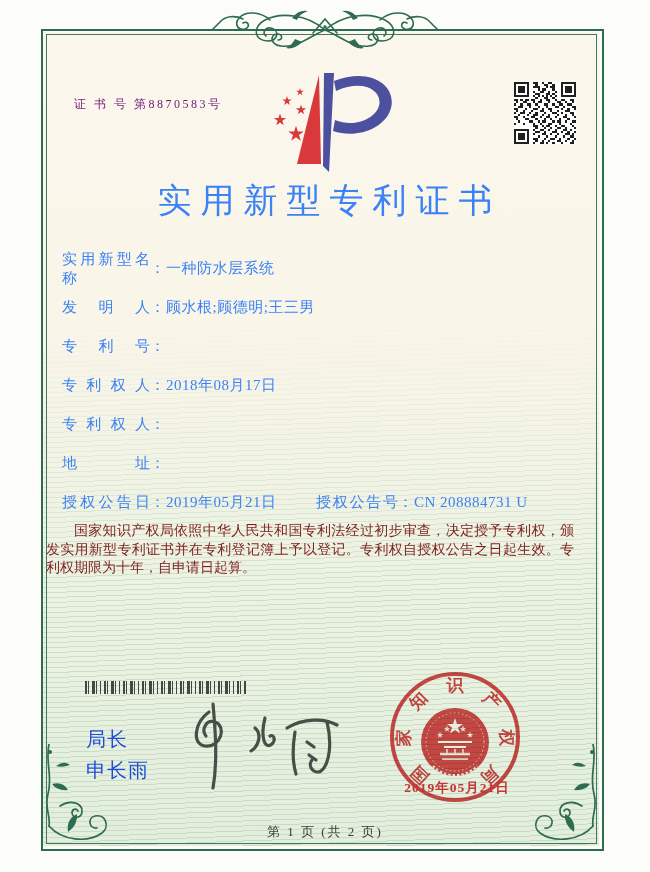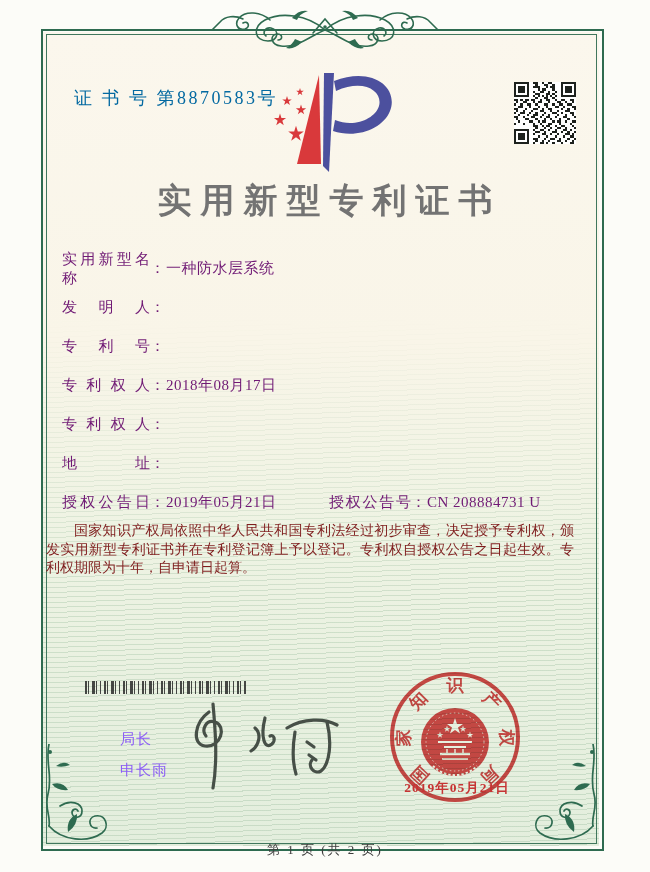--- a/index.html
+++ b/index.html
@@ -21,60 +21,60 @@
     -webkit-mask-image:linear-gradient(180deg,transparent 0 35%,#000 70%);
     mask-image:linear-gradient(180deg,transparent 0 35%,#000 70%);
   }
   
   .frame-outer{position:absolute;left:41px;top:29px;width:559px;height:818px;border:2px solid #2e6b50;}
   .frame-inner{position:absolute;left:46px;top:34px;width:549px;height:808px;border:1px solid #40775d;}
   .flourish-top{position:absolute;left:210px;top:6px;width:230px;height:48px;}
   .flourish-bl{position:absolute;left:42px;top:744px;width:80px;height:100px;}
   .flourish-br{position:absolute;left:520px;top:744px;width:80px;height:100px;transform:scaleX(-1);}
   
-  .cert-no{position:absolute;left:74px;top:86px;font-size:18px;letter-spacing:2.5px;color:#0369a1;}
+  .cert-no{position:absolute;left:74px;top:96px;font-size:12px;letter-spacing:2.5px;color:#701a75;}
   .logo{position:absolute;left:237px;top:68px;width:168px;height:110px;}
   .qr{position:absolute;left:514px;top:82px;width:62px;height:62px;}
   .title{
     position:absolute;left:0;right:0;top:178px;text-align:center;
-    font-size:34px;font-weight:700;letter-spacing:9px;color:#737373;text-indent:9px;
+    font-size:34px;font-weight:400;letter-spacing:9px;color:#3b82f6;text-indent:9px;
   }
   
   .fields{position:absolute;left:62px;top:249px;width:530px;}
-  .frow{height:39px;display:flex;align-items:center;font-size:15px;color:#701a75;position:relative;}
+  .frow{height:39px;display:flex;align-items:center;font-size:15px;color:#3b82f6;position:relative;}
   .flabel{display:inline-block;width:88px;text-align:justify;text-align-last:justify;flex:none;}
   .fcolon{flex:none;width:16px;}
   .fvalue{letter-spacing:0.5px;white-space:nowrap;}
   .fvalue-fix{flex:none;width:150px;}
-  .fpair2{position:absolute;left:267px;display:flex;align-items:center;}
+  .fpair2{position:absolute;left:254px;display:flex;align-items:center;}
   .fpair2 .flabel{width:82px;}
   
   .bodytext{
     position:absolute;left:46px;width:528px;top:522px;
     font-size:14px;line-height:18.6px;text-align:justify;color:#7f1d1d;
   }
   .bodytext p{margin:0;text-indent:2em;}
   
   .barcode{
     position:absolute;left:85px;top:681px;width:161px;height:13px;opacity:.82;
     background:repeating-linear-gradient(90deg,
       #222 0 2px,rgba(0,0,0,0) 2px 3px,
       #222 3px 4px,rgba(0,0,0,0) 4px 7px,
       #222 7px 10px,rgba(0,0,0,0) 10px 11px,
       #222 11px 12px,rgba(0,0,0,0) 12px 15px,
       #222 15px 16px,rgba(0,0,0,0) 16px 19px);
   }
-  .director{position:absolute;left:86px;top:724px;font-size:15px;color:#8b5cf6;line-height:31px;letter-spacing:1px;margin-left:34px;}
+  .director{position:absolute;left:86px;top:724px;font-size:20px;color:#1d4ed8;line-height:31px;letter-spacing:1px;}
   .signature{position:absolute;left:175px;top:698px;width:180px;height:98px;opacity:.88;}
   .seal{position:absolute;left:386px;top:668px;width:138px;height:138px;mix-blend-mode:multiply;opacity:.93;}
   .seal-date{
     position:absolute;left:390px;top:779px;width:134px;text-align:center;
     font-size:13.5px;color:#c63434;letter-spacing:1px;font-weight:700;white-space:nowrap;
   }
-  .page-num{position:absolute;left:0;right:0;top:823px;text-align:center;font-size:13px;color:#3c3c3c;letter-spacing:2px;margin-top:18px;}
+  .page-num{position:absolute;left:0;right:0;top:823px;text-align:center;font-size:13px;color:#3c3c3c;letter-spacing:2px;}
   .seal text{font-family:"Liberation Serif","DejaVu Serif",serif;}
 </style>
 </head>
 <body>
 
 <div class="photo">
 
   <div class="paper-bg"></div>
   <div class="paper-waves"></div>
   <div class="frame-outer"></div>
@@ -181,20 +181,21 @@
 
   <div class="fields">
     <div class="frow">
       <span class="flabel">实用新型名称</span>
         <span class="fcolon">：</span>
         <span class="fvalue">一种防水层系统</span>
     </div>
     <div class="frow">
       <span class="flabel">发明人</span>
         <span class="fcolon">：</span>
+        <span class="fvalue">顾水根;顾德明;王三男</span>
     </div>
     <div class="frow">
       <span class="flabel">专利号</span>
         <span class="fcolon">：</span>
     </div>
     <div class="frow">
       <span class="flabel">专利权人</span>
         <span class="fcolon">：</span>
         <span class="fvalue">2018年08月17日</span>
     </div>

